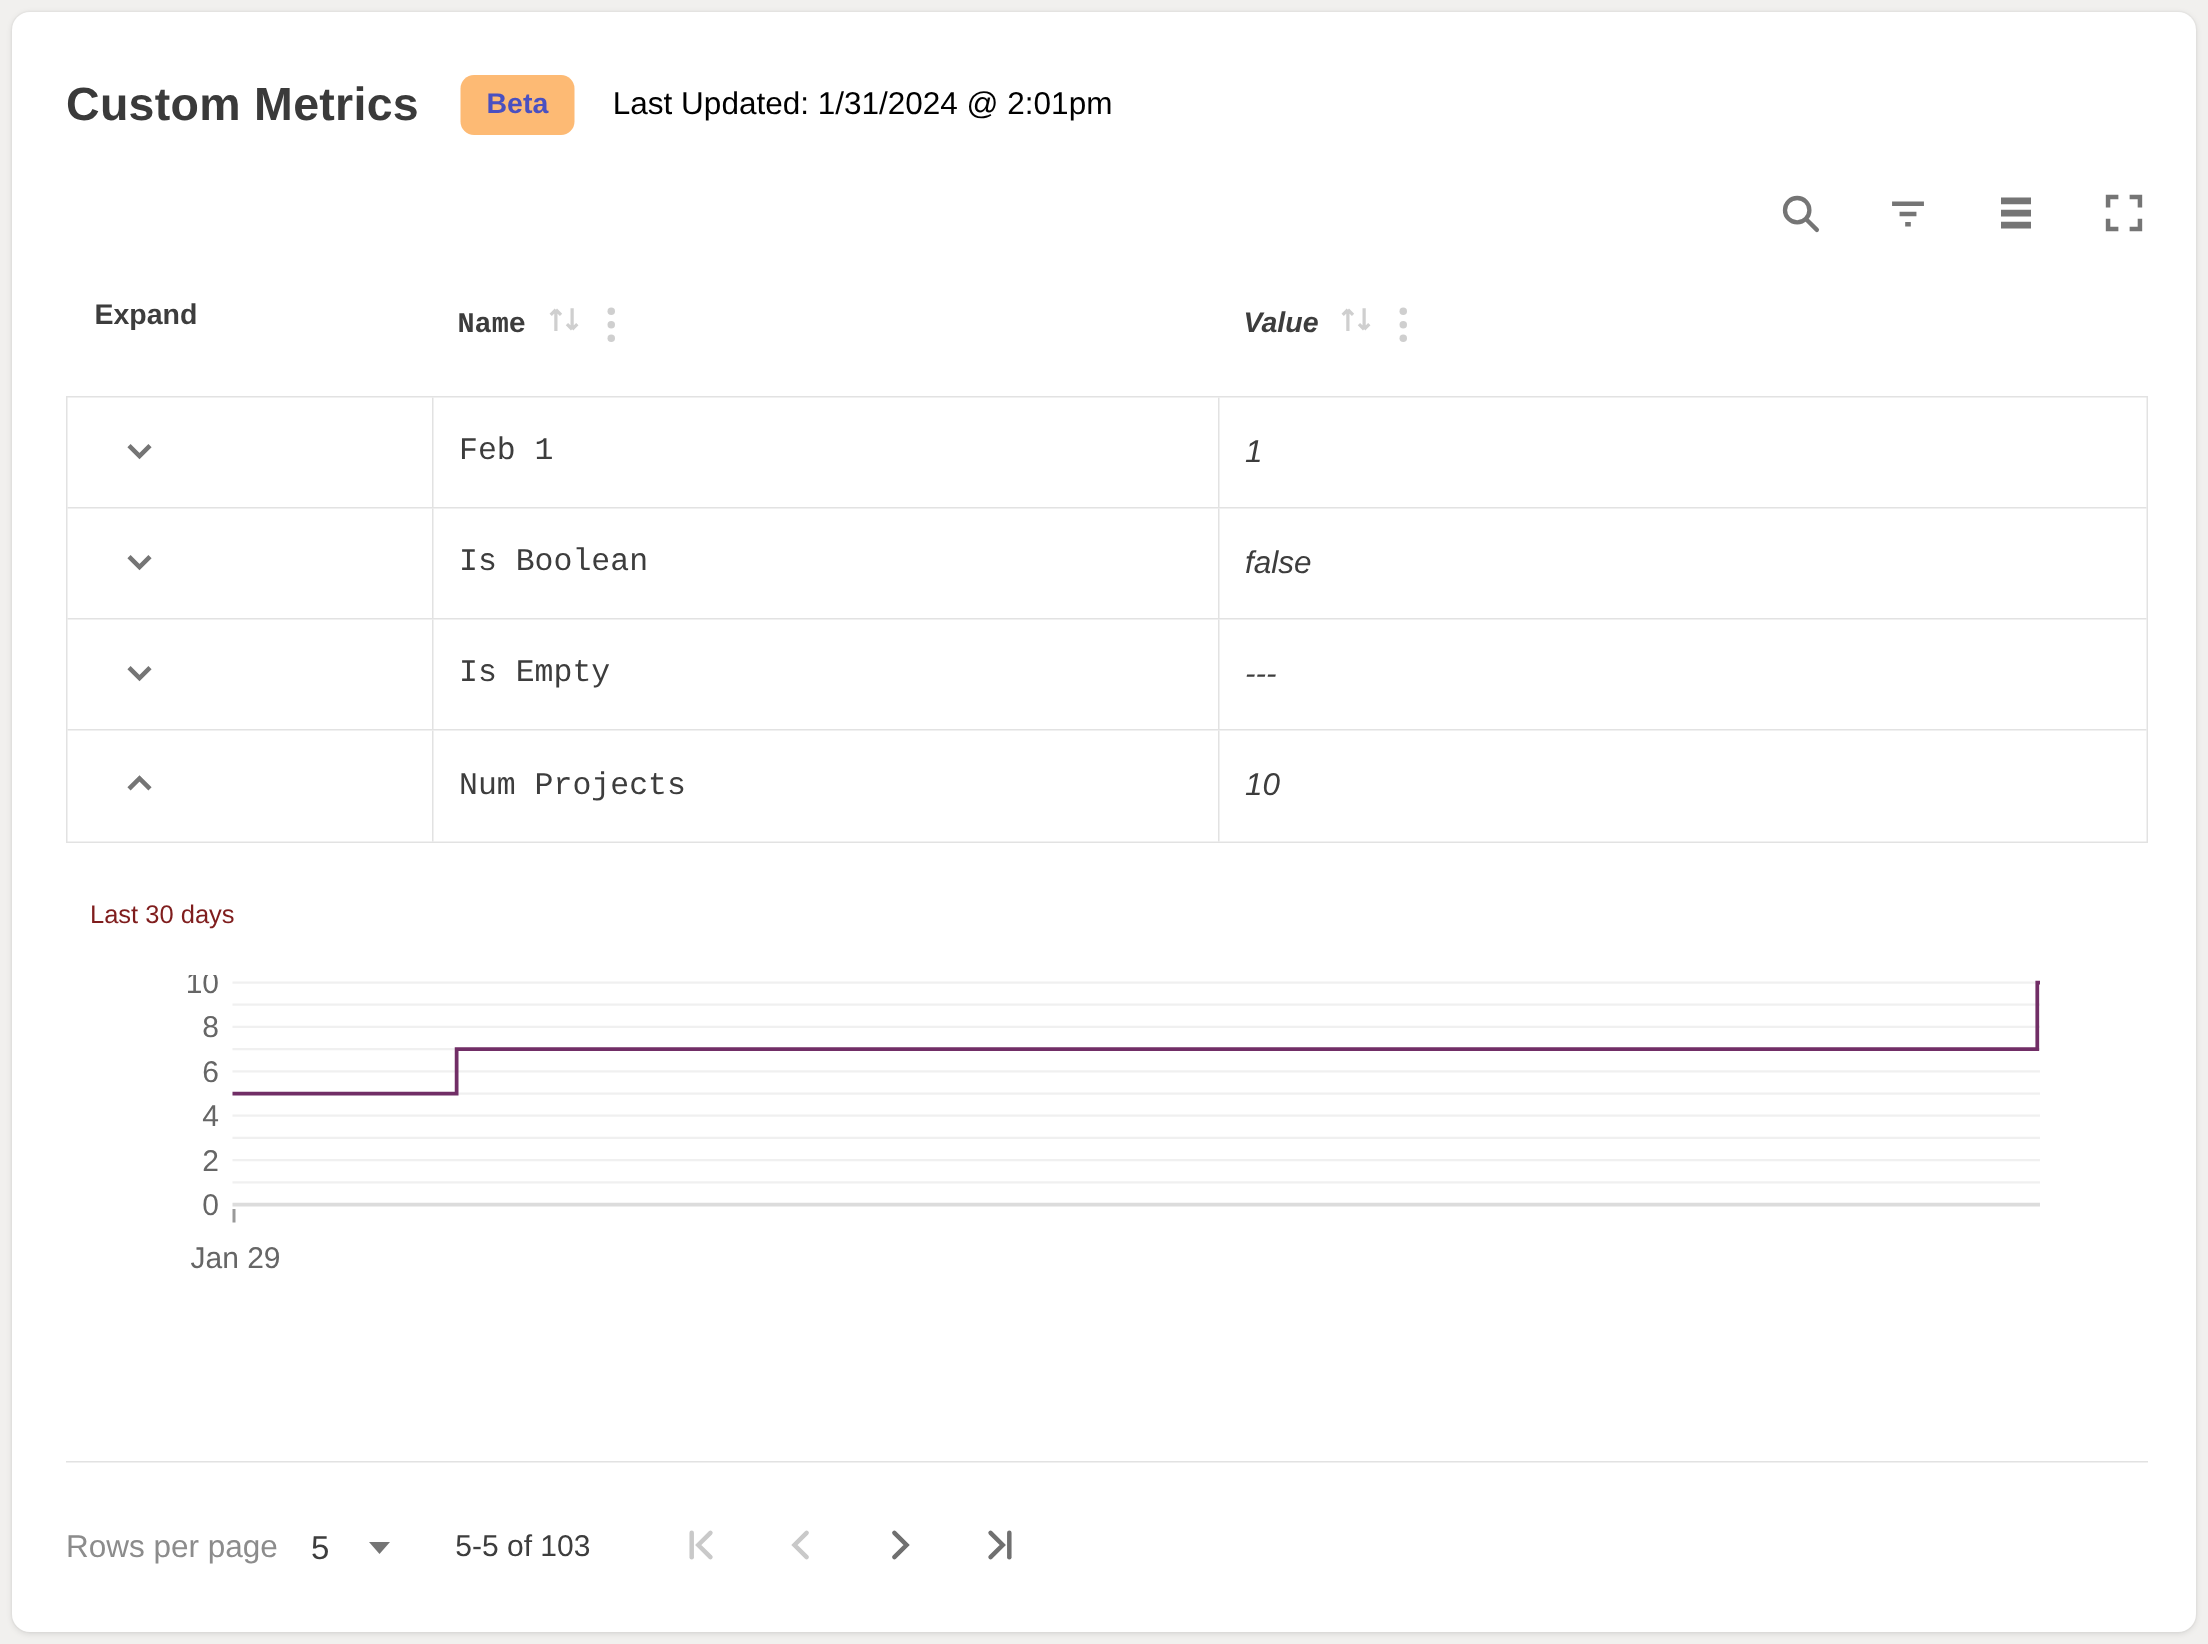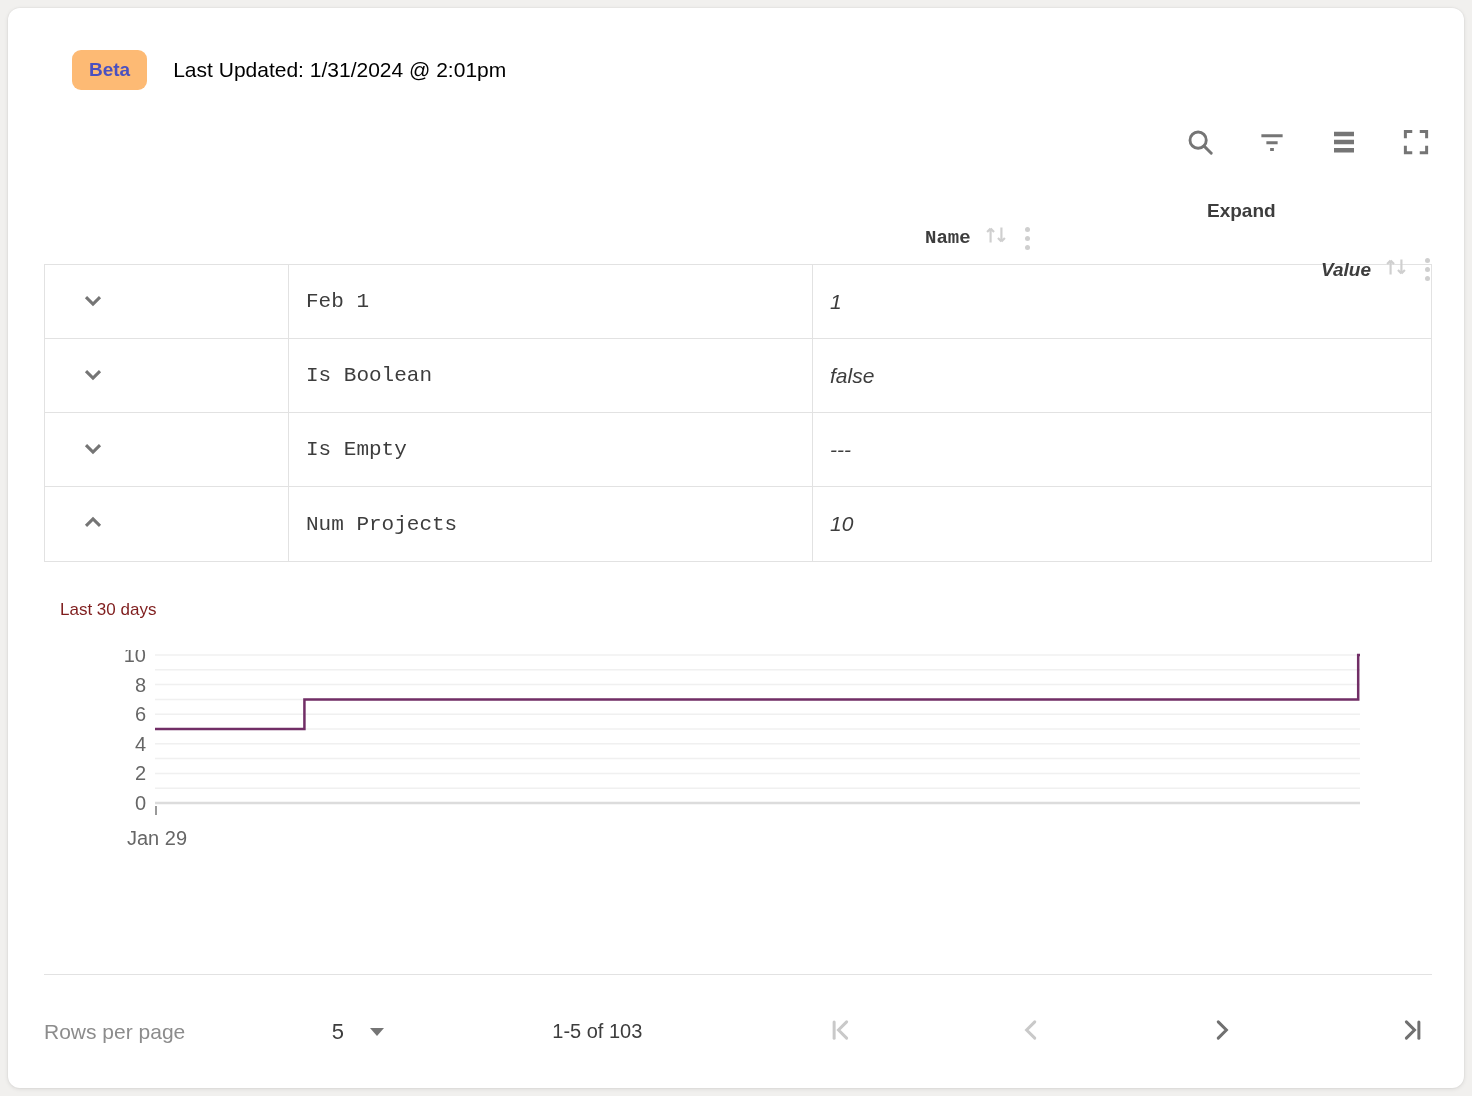--- a/index.html
+++ b/index.html
@@ -20,21 +20,21 @@
     font-size:19px; font-weight:700; padding:9px 17px; border-radius:9px;
   }
   .last-updated { margin-left:26px; font-size:21px; color:#000000; }
 
   
   .toolbar { display:flex; justify-content:flex-end; align-items:center; gap:40px; margin-top:34px; height:36px; }
   .icon-btn { width:32px; height:32px; display:flex; align-items:center; justify-content:center; cursor:pointer; background:none; border:none; }
   .icon-btn svg { display:block; }
 
   
-  .thead { display:flex; margin-top:40px; height:64px; align-items:flex-end;flex-direction:column; }
+  .thead { display:flex; margin-top:40px; height:64px; align-items:flex-start; }
   .th { display:flex; align-items:center; font-size:19px; font-weight:700; color:#3d3d3d; }
   .col-expand { width:244px; padding-left:19px; }
   .col-name   { width:524px; padding-left:17px;font-family:Liberation Mono, monospace; }
   .col-value  { flex:1; padding-left:17px;font-style:italic; }
   .th .sort-wrap { display:flex; align-items:center; margin-left:12px; gap:14px; }
   .dots { display:flex; flex-direction:column; gap:4px; cursor:pointer; background:none; border:none; padding:2px; }
   .dots i { width:5px; height:5px; border-radius:50%; background:#cfcfcf; }
 
   .tbody { border:1px solid #e2e2e2; }
   .trow { display:flex; height:74px; }
@@ -49,36 +49,37 @@
   
   .panel { margin-top:38px; }
   .chart-title { margin-left:16px; font-size:17px; color:#7f1d1d; }
   .spark-wrap { margin-left:61px; margin-top:30px; }
   .axis-label { font-size:20px; fill:#666666; font-family:"Liberation Sans",sans-serif; }
 
   
   .footer {
     position:absolute; left:36px; right:32px; bottom:0; height:114px;
     border-top:1px solid #e2e2e2;
-    display:flex; align-items:center; justify-content:space-between;
+    display:flex; align-items:center; justify-content:flex-start;
   }
   .rpp-label { font-size:21px; color:#8c8c8c; }
   .rpp-select { display:flex; align-items:center; margin-left:22px; margin-right:44px; cursor:pointer; background:none; border:none; }
   .rpp-value { font-size:22px; color:#3d3d3d; }
   .rpp-caret { margin-left:26px; width:0; height:0; border-left:7px solid transparent; border-right:7px solid transparent; border-top:8px solid #757575; }
   .range-label { font-size:20px; color:#3d3d3d; margin-right:28px; }
   .nav-btn { width:40px; height:40px; display:flex; align-items:center; justify-content:center; background:none; border:none; cursor:pointer; margin-left:26px; }
 </style>
 </head>
 <body>
 
 <div class="card">
   <div class="content">
 
     <div class="title-row">
+      <span class="page-title">Custom Metrics</span>
       <span class="beta-badge">Beta</span>
       <span class="last-updated">Last Updated: 1/31/2024 @ 2:01pm</span>
     </div>
 
     <div class="toolbar">
       <button class="icon-btn">
         <span>
           <svg width="30" height="30" viewBox="0 0 24 24" fill="none" stroke="#757575" stroke-width="2.3">
             <circle cx="10.5" cy="10.5" r="6.5"></circle>
               <line x1="15.3" y1="15.3" x2="21" y2="21" stroke-linecap="round"></line>
@@ -229,21 +230,21 @@
     </div>
 
   </div>
 
   <div class="footer">
     <span class="rpp-label">Rows per page</span>
     <button class="rpp-select">
       <span class="rpp-value">5</span>
       <span class="rpp-caret"></span>
     </button>
-    <span class="range-label">1-5 of 103</span>
+    <span class="range-label">5-5 of 103</span>
     <button class="nav-btn">
       <span>
         <svg width="30" height="30" viewBox="0 0 24 24" fill="none" stroke="#c9c9c9" stroke-width="2.4" stroke-linecap="round">
           <path d="M16.5 5.5L10 12l6.5 6.5"></path>
             <line x1="6.5" y1="5.5" x2="6.5" y2="18.5"></line>
         </svg>
       </span>
     </button>
     <button class="nav-btn">
       <span>

